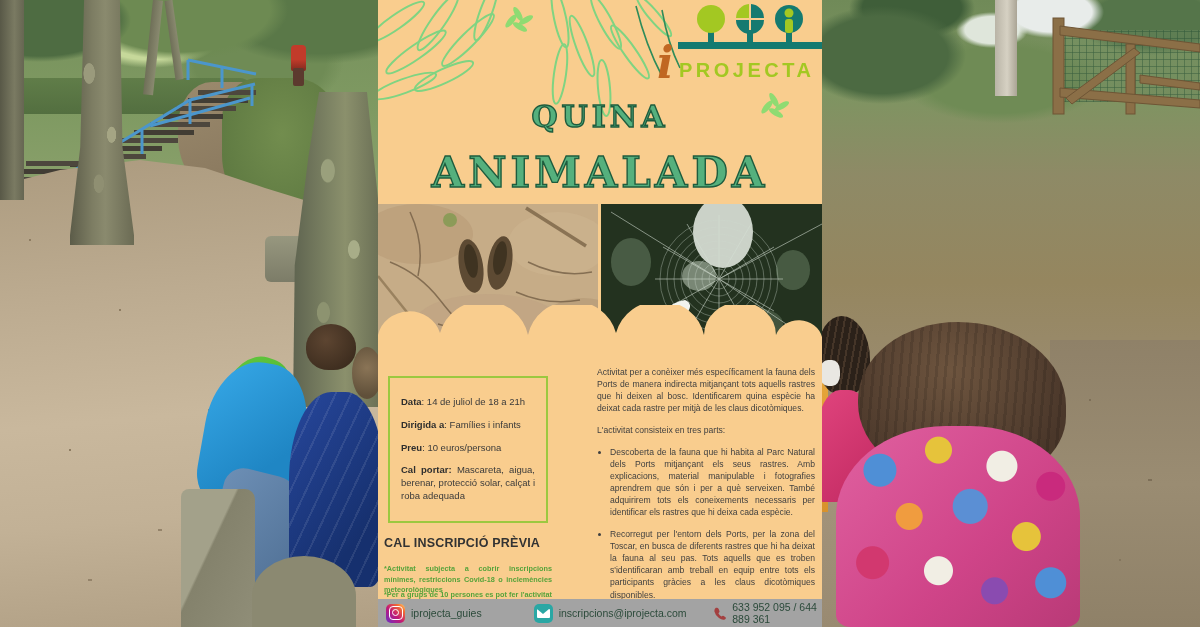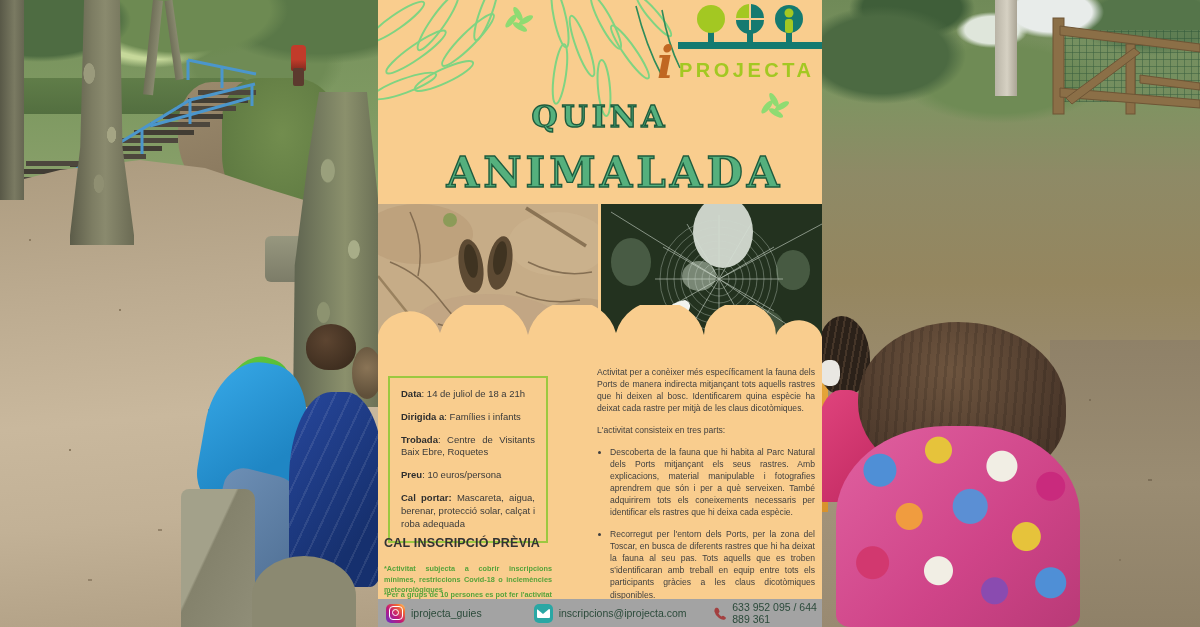--- a/index.html
+++ b/index.html
@@ -136,26 +136,26 @@
        linear-gradient(135deg,#e061a0,#cf4488 60%,#b93a77);}
 
   
   .poster{left:378px;top:0;width:444px;height:627px;background:#F9CD8E;}
   .posterTop{left:0;top:0;width:444px;height:204px;background:#F9CD8E;}
   .leavesSvg{left:0;top:0;width:444px;height:204px;}
   .logo{left:277px;top:0;width:167px;height:92px;}
   .title{left:0;width:444px;text-align:center;font-family:"DejaVu Serif",serif;font-weight:bold;
      color:#55B07D;-webkit-text-stroke:1.4px #1E5C3E;letter-spacing:4px;line-height:1;}
   .title1{top:102px;font-size:30px;}
-  .title2{top:152px;font-size:42px;padding-left:15px;}
+  .title2{top:152px;font-size:42px;}
   .photos{left:0;top:204px;width:444px;height:148px;background:#F9CD8E;}
   .photo{top:0;height:148px;}
   .scallop{left:0;top:305px;width:444px;height:47px;}
   .posterBottom{left:0;top:352px;width:444px;height:247px;background:#F9CD8E;}
-  .infoBox{left:10px;top:24px;width:134px;border:2px solid #9CC840;padding:10px 11px;
+  .infoBox{left:10px;top:24px;width:134px;border:2px solid #9CC840;padding:18px 11px;
      font-size:9.5px;color:#3a3a3a;}
   .infoRow{margin:0 0 10px 0;line-height:1.35;text-align:justify;}
   .infoRow:last-child{margin-bottom:0;}
   .infoRow b{font-weight:bold;color:#2e2e2e;}
   .calHead{left:6px;top:184px;width:170px;font-size:12.5px;font-weight:bold;color:#333;letter-spacing:.2px;}
   .note{left:6px;width:168px;font-size:7.3px;font-weight:bold;color:#57A33B;line-height:1.45;text-align:justify;}
   .note1{top:212px;}
   .note2{top:238px;}
   .desc{left:219px;top:14px;width:218px;font-size:8.6px;color:#3f3f3f;line-height:1.4;text-align:justify;}
   .desc p{margin:0 0 10px 0;}
@@ -379,21 +379,20 @@
     </div>
 
     <svg class="abs scallop" viewBox="0 0 444 47" preserveAspectRatio="none">
       <path fill="#F9CD8E" d="M0,47 L0,30 A32,30 0 0 1 62,28 A45,42 0 0 1 150,30 A45,42 0 0 1 238,28 A45,42 0 0 1 326,30 A36,33 0 0 1 398,30 A24,22 0 0 1 444,32 L444,47 Z"></path>
     </svg>
 
     <div class="abs posterBottom">
       <div class="abs infoBox">
         <p class="infoRow"><b>Data</b><span>: 14 de juliol de 18 a 21h</span></p>
         <p class="infoRow"><b>Dirigida a</b><span>: Famílies i infants</span></p>
-        <p class="infoRow"><b>Trobada</b><span>: Centre de Visitants Baix Ebre, Roquetes</span></p>
         <p class="infoRow"><b>Preu</b><span>: 10 euros/persona</span></p>
         <p class="infoRow"><b>Cal portar:</b><span> Mascareta, aigua, berenar, protecció solar, calçat i roba adequada</span></p>
       </div>
       <div class="abs calHead">CAL INSCRIPCIÓ PRÈVIA</div>
       <div class="abs note note1">*Activitat subjecta a cobrir inscripcions mínimes, restriccions Covid-18 o inclemències meteorològiques</div>
       <div class="abs note note2">*Per a grups de 10 persones es pot fer l'activitat un dia a convenir (avisar amb una setmana d'antelació)</div>
 
       <div class="abs desc">
         <p>Activitat per a conèixer més específicament la fauna dels Ports de manera indirecta mitjançant tots aquells rastres que hi deixen al bosc. Identificarem quina espècie ha deixat cada rastre per mitjà de les claus dicotòmiques.</p>
         <p>L'activitat consisteix en tres parts:</p>

